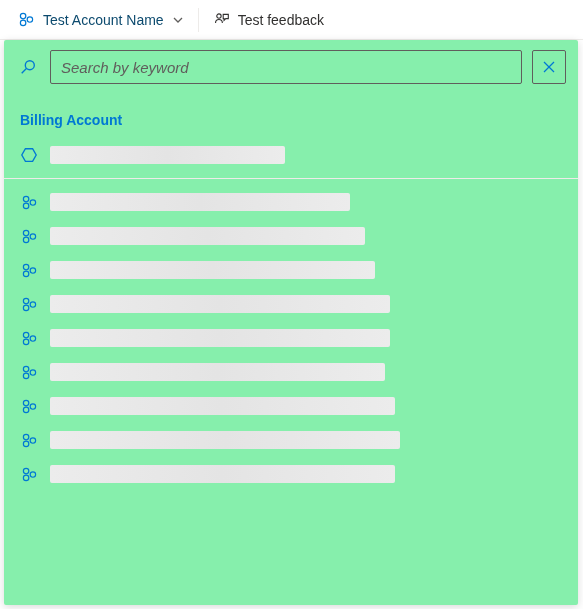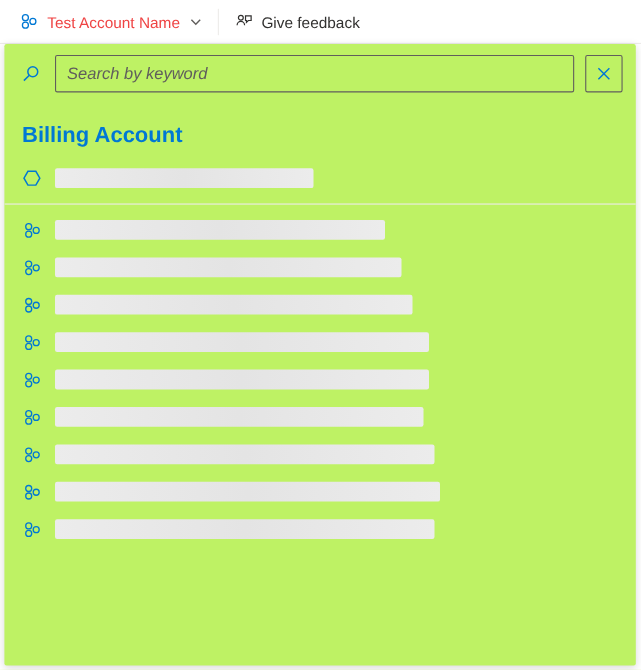--- a/index.html
+++ b/index.html
@@ -26,21 +26,21 @@
     }
     .scope-btn {
       display: inline-flex;
       align-items: center;
       gap: 8px;
       padding: 6px 10px;
       cursor: pointer;
       background: transparent;
       border: none;
       font-size: 14px;
-      color: #ef4444;
+      color: #0c4a6e;
     }
     .divider-v {
       width: 1px;
       height: 24px;
       background: #edebe9;
       margin: 0 4px;
     }
     .feedback-btn {
       display: inline-flex;
       align-items: center;
@@ -56,21 +56,21 @@
       display: inline-flex;
       align-items: center;
       justify-content: center;
     }
     .dropdown-panel {
       position: absolute;
       top: 40px;
       left: 4px;
       width: 574px;
       height: 565px;
-      background: #bef264;
+      background: #86efac;
       box-shadow: 0 2px 8px rgba(0,0,0,0.15);
       border-radius: 2px;
       display: flex;
       flex-direction: column;
     }
     .search-row {
       display: flex;
       align-items: center;
       padding: 10px 12px;
       gap: 10px;
@@ -123,21 +123,21 @@
     .results::-webkit-scrollbar { width: 16px; }
     .results::-webkit-scrollbar-track { background: #f3f2f1; }
     .results::-webkit-scrollbar-thumb { background: #c8c6c4; border-radius: 8px; border: 3px solid #f3f2f1; }
     .results::-webkit-scrollbar-button:single-button {
       height: 16px;
       background: #f3f2f1;
     }
     .section-header {
       color: #0078d4;
       font-weight: 600;
-      font-size: 20px;
+      font-size: 14px;
       padding: 14px 16px 10px 16px;
     }
     .section-divider {
       height: 1px;
       background: #edebe9;
       margin: 6px 0;
     }
     .list-item {
       display: flex;
       align-items: center;
@@ -173,21 +173,21 @@
   </button>
   <div class="divider-v"></div>
   <button class="feedback-btn">
     <span class="icon">
       <svg width="17" height="17" viewBox="0 0 20 20" fill="none" stroke="#323130" stroke-width="1.3">
         <circle cx="7" cy="6" r="2.6"></circle>
         <path d="M3 14 C3 11.5 5 10 7 10 C9 10 11 11.5 11 14"></path>
         <path d="M12 4 L18 4 L18 9 L15 9 L13 11 L13 9 L12 9 Z"></path>
       </svg>
     </span>
-    <span>Give feedback</span>
+    <span>Test feedback</span>
   </button>
 </div>
 
 <div class="dropdown-panel">
   <div class="search-row">
     <span class="search-icon-outer icon">
       <svg width="18" height="18" viewBox="0 0 20 20" fill="none" stroke="#0078d4" stroke-width="1.5">
         <circle cx="12" cy="8" r="5"></circle>
         <line x1="8.5" y1="11.5" x2="3" y2="17"></line>
       </svg>

